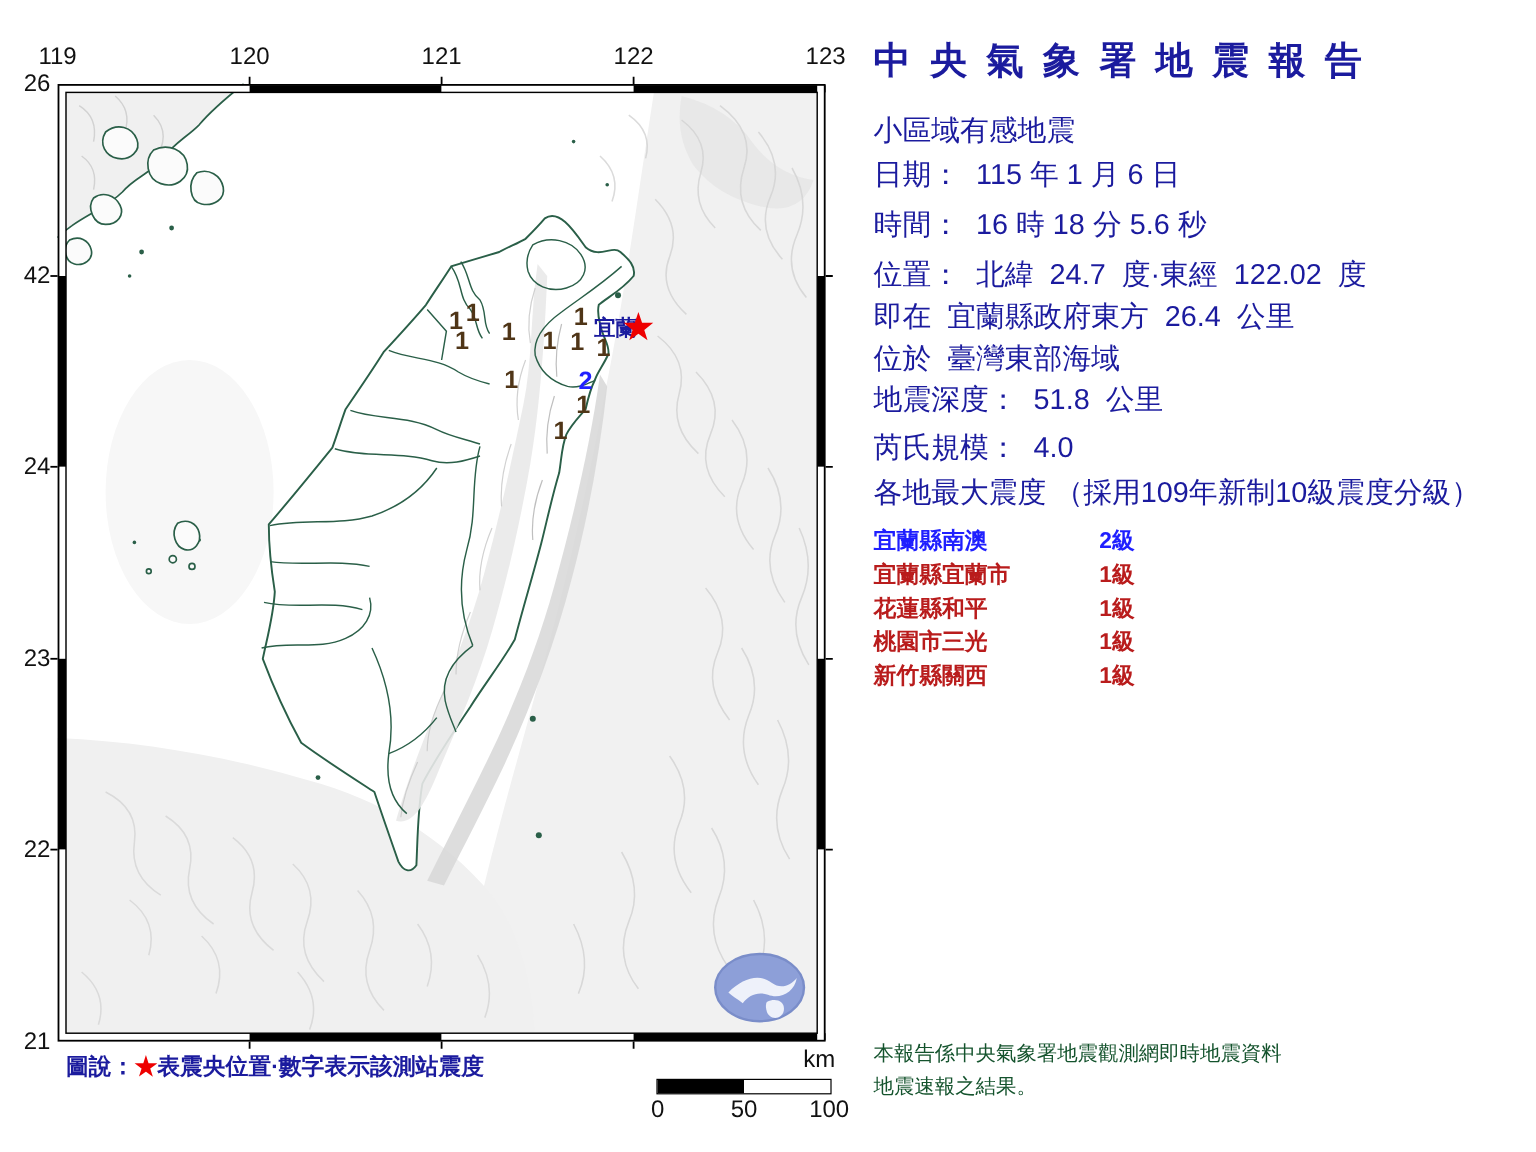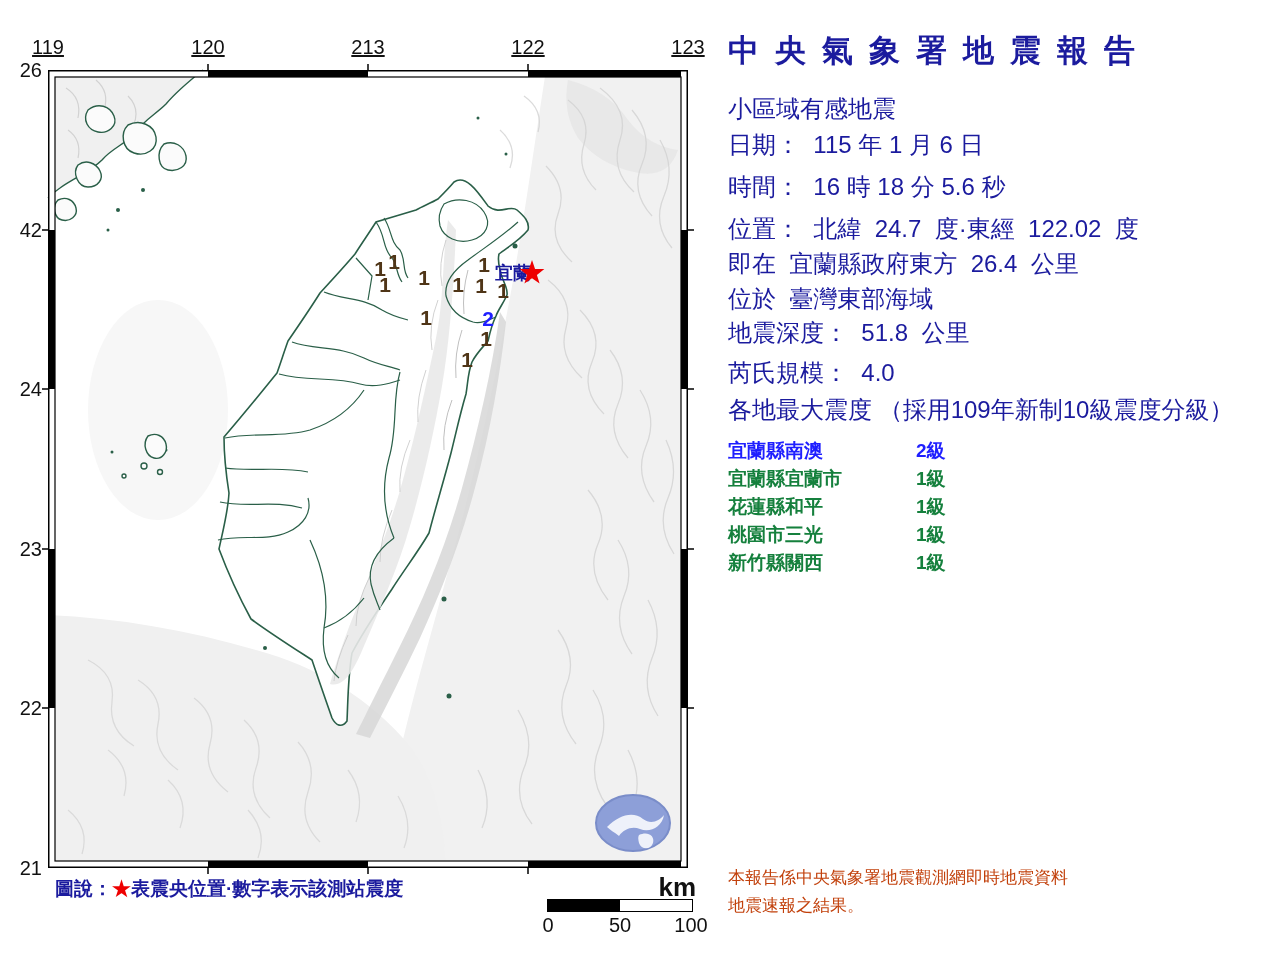--- a/index.html
+++ b/index.html
@@ -1,60 +1,60 @@
 <!DOCTYPE html>
 <html><head>
 <meta charset="utf-8">
 <style>
   html,body{margin:0;padding:0;background:#fff;}
   .page{position:relative;width:1280px;height:960px;background:#ffffff;overflow:hidden;
         font-family:"Liberation Sans",sans-serif;color:#000;}
   
   .axis-label{position:absolute;font-size:20px;color:#111;font-weight:500;
               font-family:"Liberation Sans",sans-serif;}
-  .lon-label{width:60px;text-align:center;top:36px;text-decoration:underline;}
+  .lon-label{width:60px;text-align:center;top:36px;}
   .lat-label{width:34px;text-align:right;left:8px;}
   
   .info-panel{position:absolute;left:726px;top:0;width:554px;height:960px;}
   .report-title{position:absolute;left:2px;top:30px;font-size:31px;font-weight:bold;
                 color:#1b1b9e;letter-spacing:16px;white-space:nowrap;}
   .info-line{position:absolute;left:2px;font-size:24px;color:#1b1b9e;font-weight:500;
              white-space:pre;}
   .intensity-rows{position:absolute;left:2px;top:438px;width:420px;}
-  .intensity-row{position:relative;height:28px;font-size:19px;font-weight:bold;color:#15803d;}
+  .intensity-row{position:relative;height:28px;font-size:19px;font-weight:bold;color:#b91c1c;}
   .intensity-row .place{position:absolute;left:0;}
   .intensity-row .level{position:absolute;left:188px;}
   .intensity-row.hl{color:#1f1fff;}
-  .footnote{position:absolute;left:2px;font-size:17px;color:#c2410c;font-weight:500;}
+  .footnote{position:absolute;left:2px;font-size:17px;color:#14532d;font-weight:500;}
   
   .legend-line{position:absolute;left:55px;top:876px;font-size:19px;font-weight:600;
                color:#1b1b9e;white-space:pre;}
   .legend-line .star{color:#ee0000;}
   .km-label{position:absolute;left:630px;top:872px;width:66px;text-align:right;
-            font-size:26px;color:#111;font-weight:700;}
+            font-size:20px;color:#111;font-weight:400;}
   .scalebar{position:absolute;left:547px;top:899px;width:146px;height:13px;
             border:1.5px solid #000;background:#fff;box-sizing:border-box;}
   .scalebar .half{position:absolute;left:0;top:0;width:50%;height:100%;background:#000;}
   .sb-num{position:absolute;top:914px;font-size:20px;color:#111;width:40px;
           text-align:center;font-weight:500;}
   
   .map-svg{position:absolute;left:40px;top:62px;}
   .st-num{font-family:"Liberation Sans",sans-serif;font-size:21px;font-weight:bold;}
   .lv1{fill:#4f3517;}
   .lv2{fill:#1f1fff;}
 </style>
 </head>
 <body>
 
 <div class="page">
 
   <div id="lon-labels">
       <div class="axis-label lon-label" style="left: 18px;">119</div>
       <div class="axis-label lon-label" style="left: 178px;">120</div>
-      <div class="axis-label lon-label" style="left: 338px;">213</div>
+      <div class="axis-label lon-label" style="left: 338px;">121</div>
       <div class="axis-label lon-label" style="left: 498px;">122</div>
       <div class="axis-label lon-label" style="left: 658px;">123</div>
     </div>
   <div id="lat-labels">
       <div class="axis-label lat-label" style="top: 59px;">26</div>
       <div class="axis-label lat-label" style="top: 218.6px;">42</div>
       <div class="axis-label lat-label" style="top: 378.2px;">24</div>
       <div class="axis-label lat-label" style="top: 537.8px;">23</div>
       <div class="axis-label lat-label" style="top: 697.4px;">22</div>
       <div class="axis-label lat-label" style="top: 857px;">21</div>

